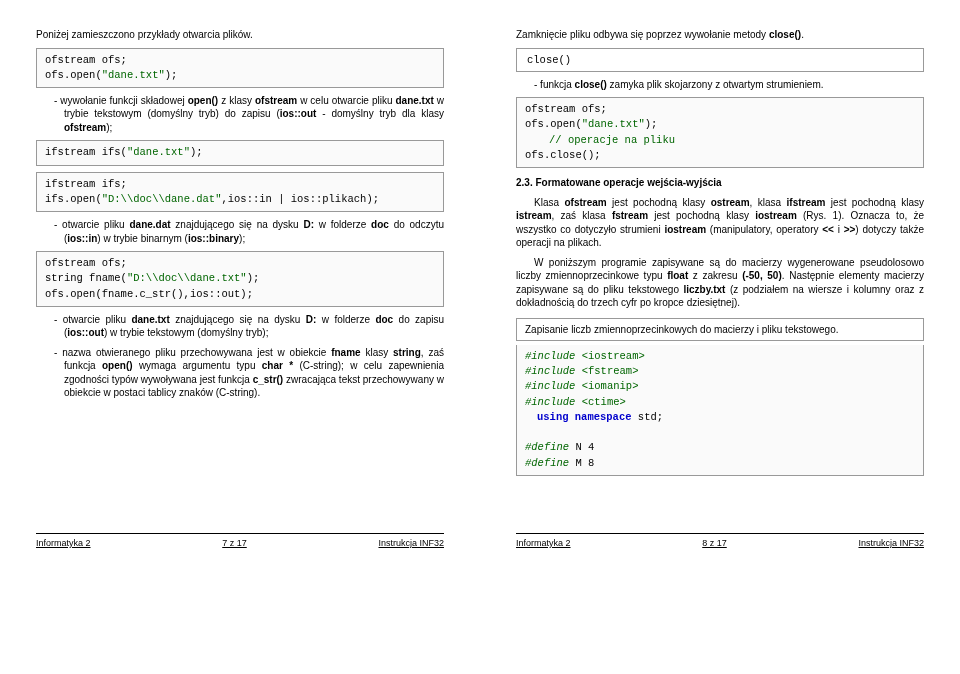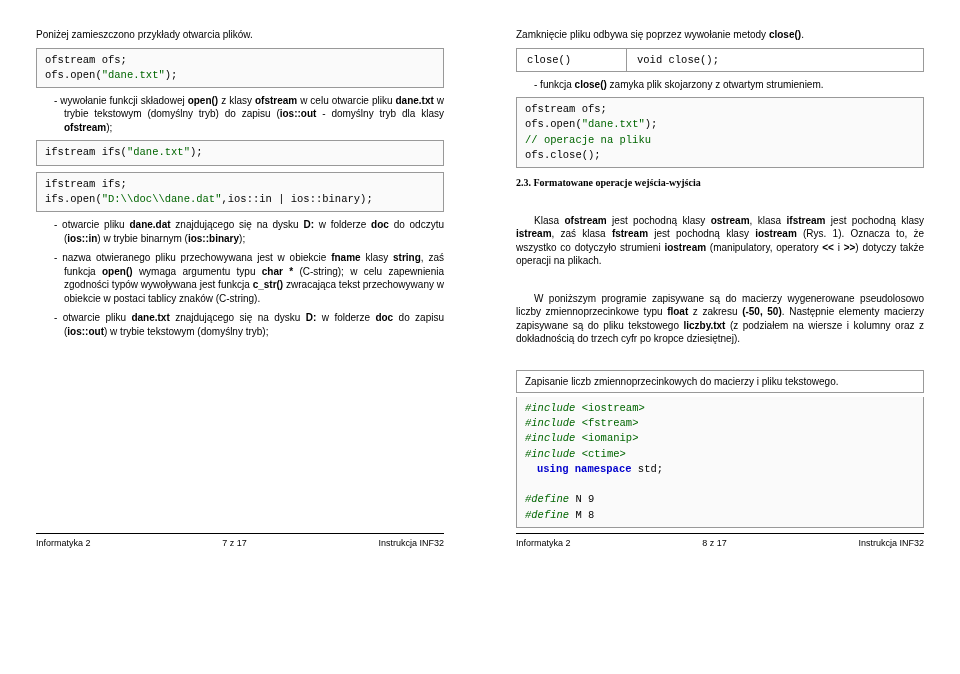--- a/index.html
+++ b/index.html
@@ -25,108 +25,110 @@
     background: #fafafa;
     padding: 4px 8px;
     margin: 6px 0;
     font-family: "Courier New", monospace;
     font-size: 10.5px;
     line-height: 1.45;
     white-space: pre;
   }
   .codebox .kw { color: #0000cc; font-weight: bold; padding-left: 12px; }
   .codebox .str { color: #006500; }
-  .codebox .cmt { color: #006500; }
+  .codebox .cmt { color: #006500; margin-left: 24px; }
   .codebox .pp { color: #006500; font-style: italic; }
   .bullet {
     margin: 6px 0 6px 18px;
     text-indent: -10px;
     padding-left: 10px;
     text-align: justify;
   }
   .bullet::before { content: "-  "; }
   .para {
-    margin: 24px 0;
+    margin: 6px 0;
     text-align: justify;
     text-indent: 18px;
   }
   .intro { margin-bottom: 4px; text-align: justify; }
   b { font-weight: bold; }
   .tablebox {
     display: flex;
     border: 1px solid #999;
     margin: 6px 0;
     font-family: "Courier New", monospace;
     font-size: 10.5px;
   }
   .tablebox .cell {
     padding: 4px 10px;
     border-right: 1px solid #999;
   }
   .tablebox .cell:last-child { border-right: none; }
   .section-head {
     font-weight: bold;
     margin: 8px 0 6px 0;
-    font-family: Liberation Serif, serif;
   }
   .caption {
     border: 1px solid #999;
     padding: 4px 8px;
     margin: 8px 0 4px 0;
     font-size: 10px;
   }
   .footer {
     position: absolute;
     bottom: 14px;
     left: 36px;
     right: 36px;
     border-top: 1px solid #000;
     padding-top: 3px;
     font-size: 9px;
     display: flex;
     justify-content: space-between;
+    text-decoration: underline;
   }
 </style>
 </head>
 <body>
 
 <div class="page">
   <div class="intro">Poniżej zamieszczono przykłady otwarcia plików.</div>
 
   <div class="codebox"><span>ofstream ofs;</span>
 <span>ofs.open(</span><span class="str">"dane.txt"</span><span>);</span></div>
 
   <div class="bullet">wywołanie funkcji składowej <b>open()</b> z klasy <b>ofstream</b> w celu otwarcie pliku <b>dane.txt</b> w trybie tekstowym (domyślny tryb) do zapisu (<b>ios::out</b> - domyślny tryb dla klasy <b>ofstream</b>);</div>
 
   <div class="codebox"><span>ifstream ifs(</span><span class="str">"dane.txt"</span><span>);</span></div>
 
 
   <div class="codebox"><span>ifstream ifs;</span>
-<span>ifs.open(</span><span class="str">"D:\\doc\\dane.dat"</span><span>,ios::in | ios::binary);</span></div>
+<span>ifs.open(</span><span class="str">"D:\\doc\\dane.dat"</span><span>,ios::in | ios::plikach);</span></div>
 
   <div class="bullet">otwarcie pliku <b>dane.dat</b> znajdującego się na dysku <b>D:</b> w folderze <b>doc</b> do odczytu (<b>ios::in</b>) w trybie binarnym (<b>ios::binary</b>);</div>
 
+  <div class="codebox"><span>ofstream ofs;</span>
+<span>string fname(</span><span class="str">"D:\\doc\\dane.txt"</span><span>);</span>
+<span>ofs.open(fname.c_str(),ios::out);</span></div>
+
+  <div class="bullet">otwarcie pliku <b>dane.txt</b> znajdującego się na dysku <b>D:</b> w folderze <b>doc</b> do zapisu (<b>ios::out</b>) w trybie tekstowym (domyślny tryb);</div>
 
   <div class="bullet">nazwa otwieranego pliku przechowywana jest w obiekcie <b>fname</b> klasy <b>string</b>, zaś funkcja <b>open()</b> wymaga argumentu typu <b>char *</b> (C-string); w celu zapewnienia zgodności typów wywoływana jest funkcja <b>c_str()</b> zwracająca tekst przechowywany w obiekcie w postaci tablicy znaków (C-string).</div>
-
-  <div class="bullet">otwarcie pliku <b>dane.txt</b> znajdującego się na dysku <b>D:</b> w folderze <b>doc</b> do zapisu (<b>ios::out</b>) w trybie tekstowym (domyślny tryb);</div>
 
   <div class="footer">
     <span>Informatyka 2</span>
     <span>7 z 17</span>
     <span>Instrukcja INF32</span>
   </div>
 </div>
 
 <div class="page">
   <div class="intro">Zamknięcie pliku odbywa się poprzez wywołanie metody <b>close()</b>.</div>
 
   <div class="tablebox">
     <div class="cell" style="width:110px">close()</div>
-    <div class="cell" style="flex:1"><span class="kw">void</span><span> close();</span></div>
   </div>
 
   <div class="bullet">funkcja <b>close()</b> zamyka plik skojarzony z otwartym strumieniem.</div>
 
   <div class="codebox"><span>ofstream ofs;</span>
 <span>ofs.open(</span><span class="str">"dane.txt"</span><span>);</span>
 <span class="cmt">// operacje na pliku</span>
 <span>ofs.close();</span></div>
 
   <div class="section-head">2.3. Formatowane operacje wejścia-wyjścia</div>
@@ -136,21 +138,21 @@
   <div class="para">W poniższym programie zapisywane są do macierzy wygenerowane pseudolosowo liczby zmiennoprzecinkowe typu <b>float</b> z zakresu <b>(-50, 50)</b>. Następnie elementy macierzy zapisywane są do pliku tekstowego <b>liczby.txt</b> (z podziałem na wiersze i kolumny oraz z dokładnością do trzech cyfr po kropce dziesiętnej).</div>
 
   <div class="caption">Zapisanie liczb zmiennoprzecinkowych do macierzy i pliku tekstowego.</div>
 
   <div class="codebox" style="border-top:none;margin-top:0"><span class="pp">#include </span><span class="str">&lt;iostream&gt;</span>
 <span class="pp">#include </span><span class="str">&lt;fstream&gt;</span>
 <span class="pp">#include </span><span class="str">&lt;iomanip&gt;</span>
 <span class="pp">#include </span><span class="str">&lt;ctime&gt;</span>
 <span class="kw">using namespace </span><span>std</span><span>;</span>
 
-<span class="pp">#define </span><span>N 9</span>
+<span class="pp">#define </span><span>N 4</span>
 <span class="pp">#define </span><span>M 8</span></div>
 
   <div class="footer">
     <span>Informatyka 2</span>
     <span>8 z 17</span>
     <span>Instrukcja INF32</span>
   </div>
 </div>
 
 </body></html>

